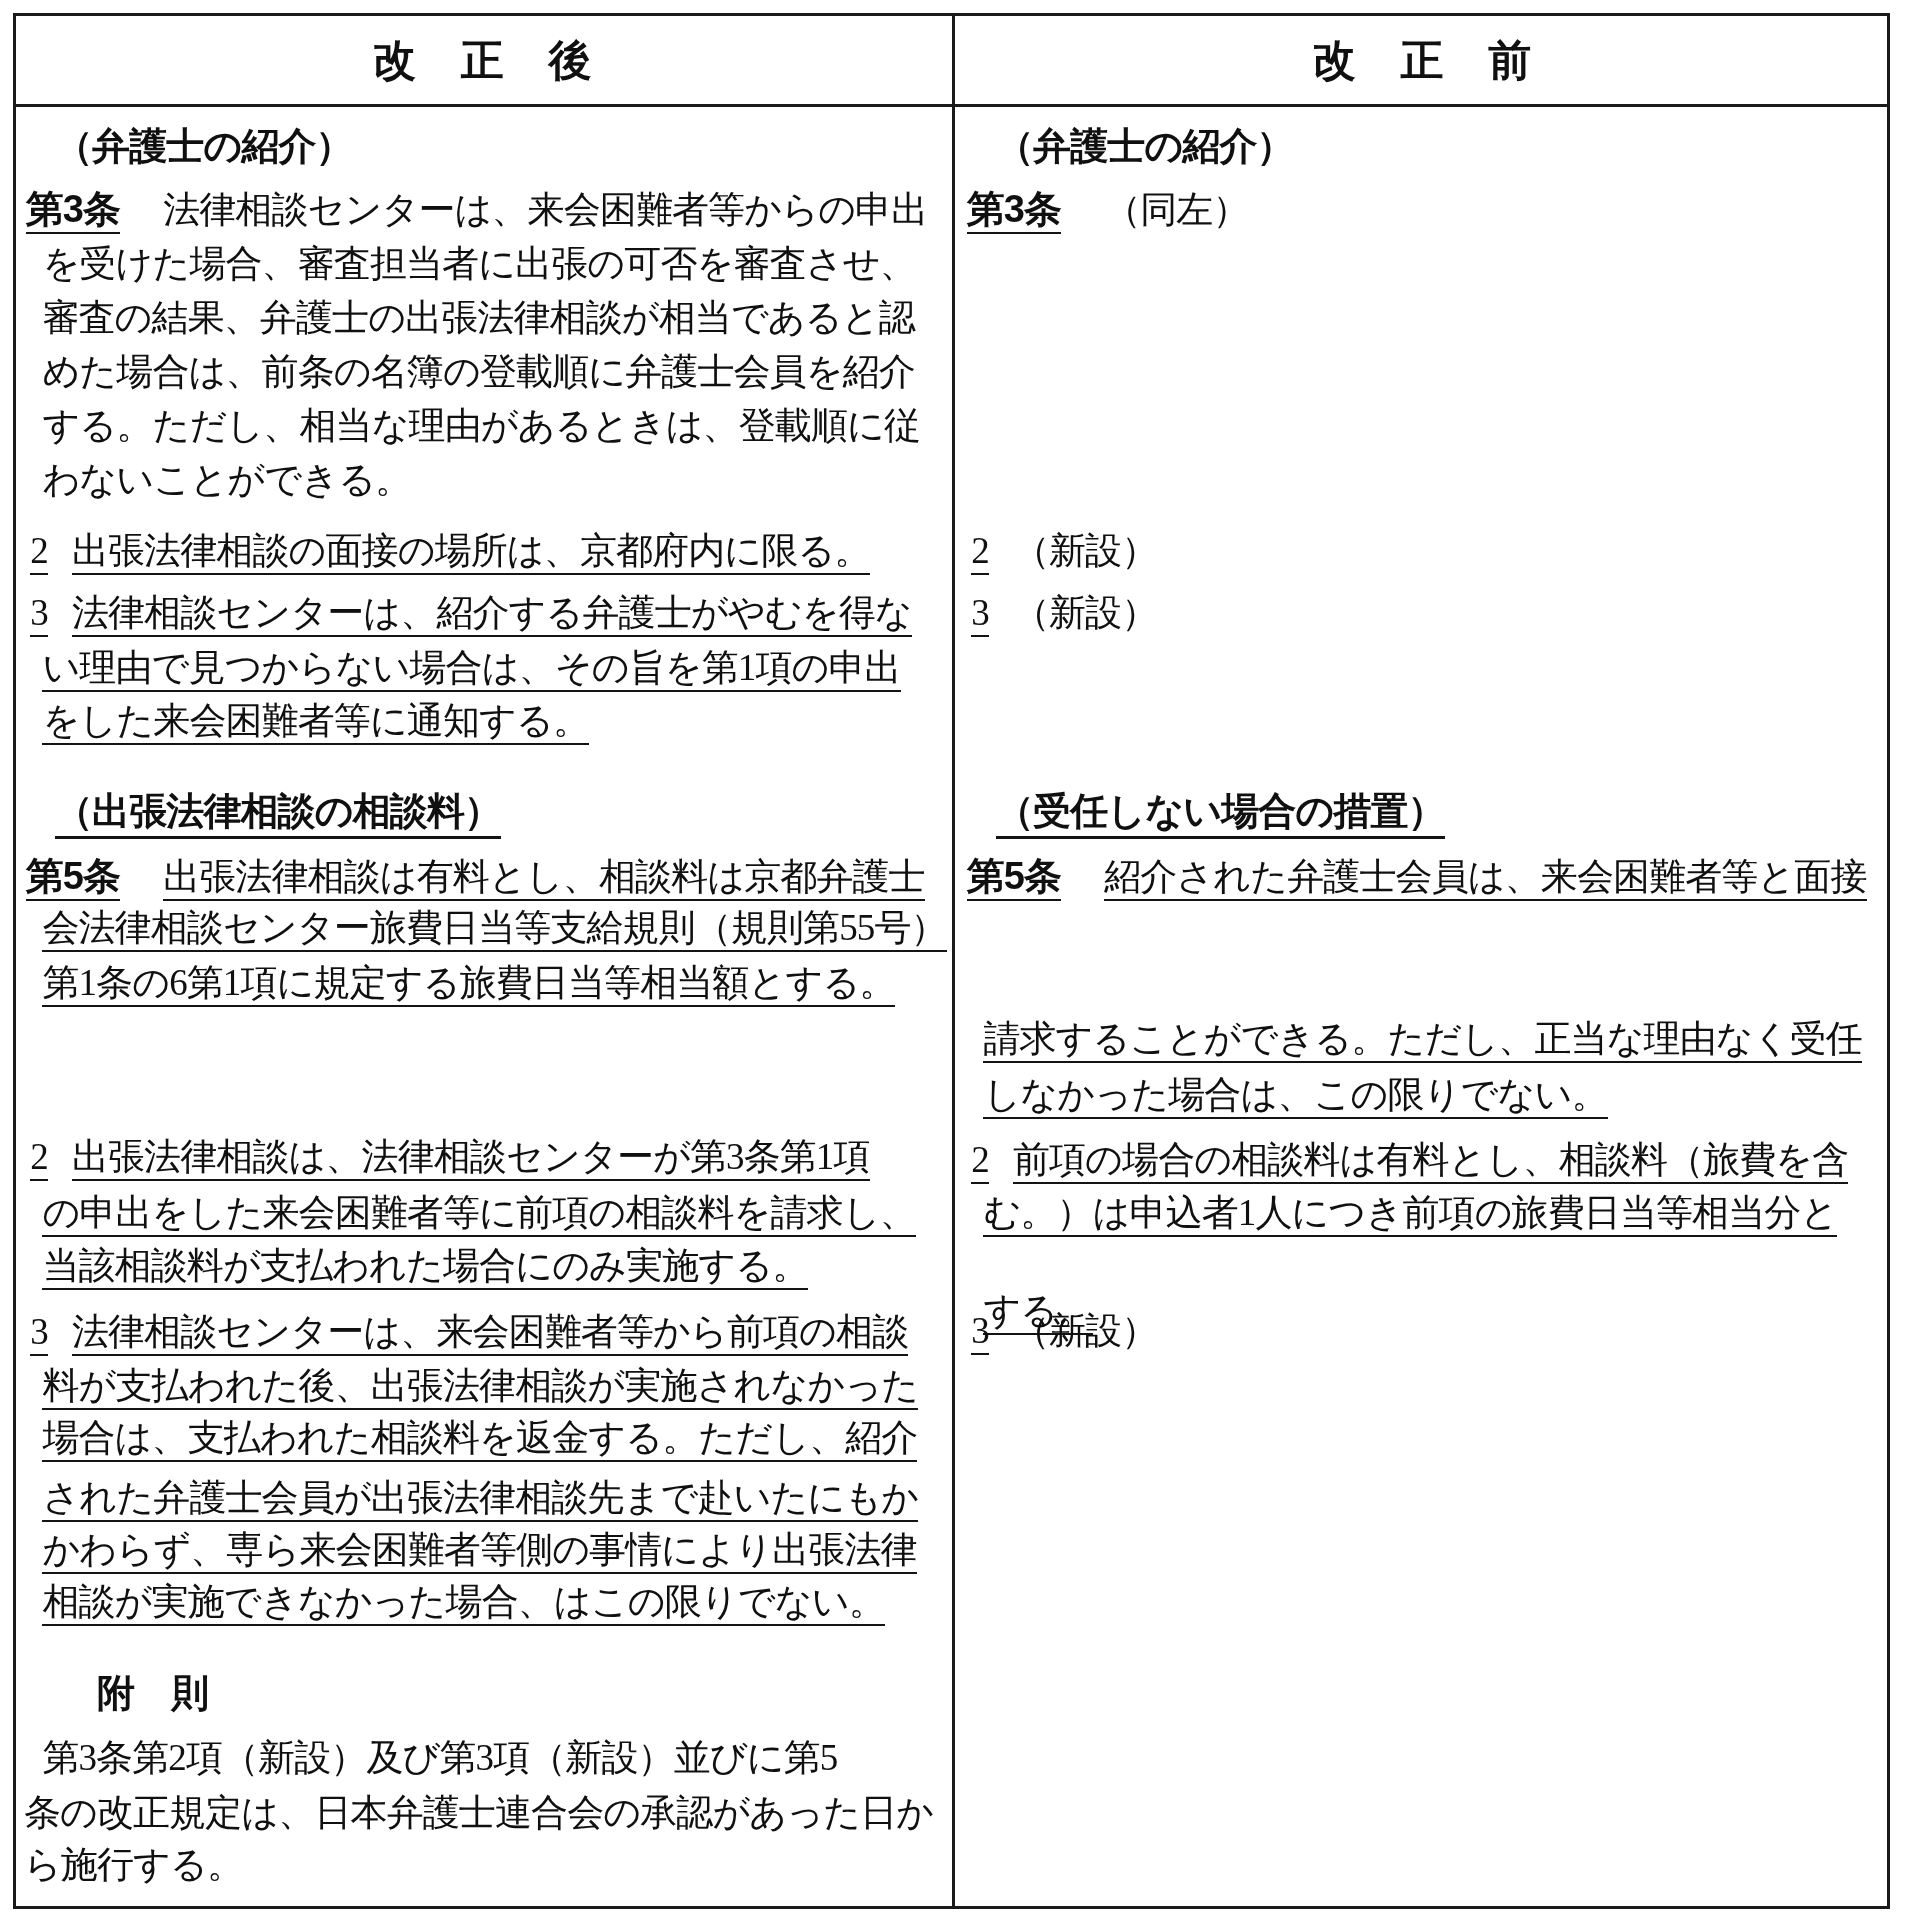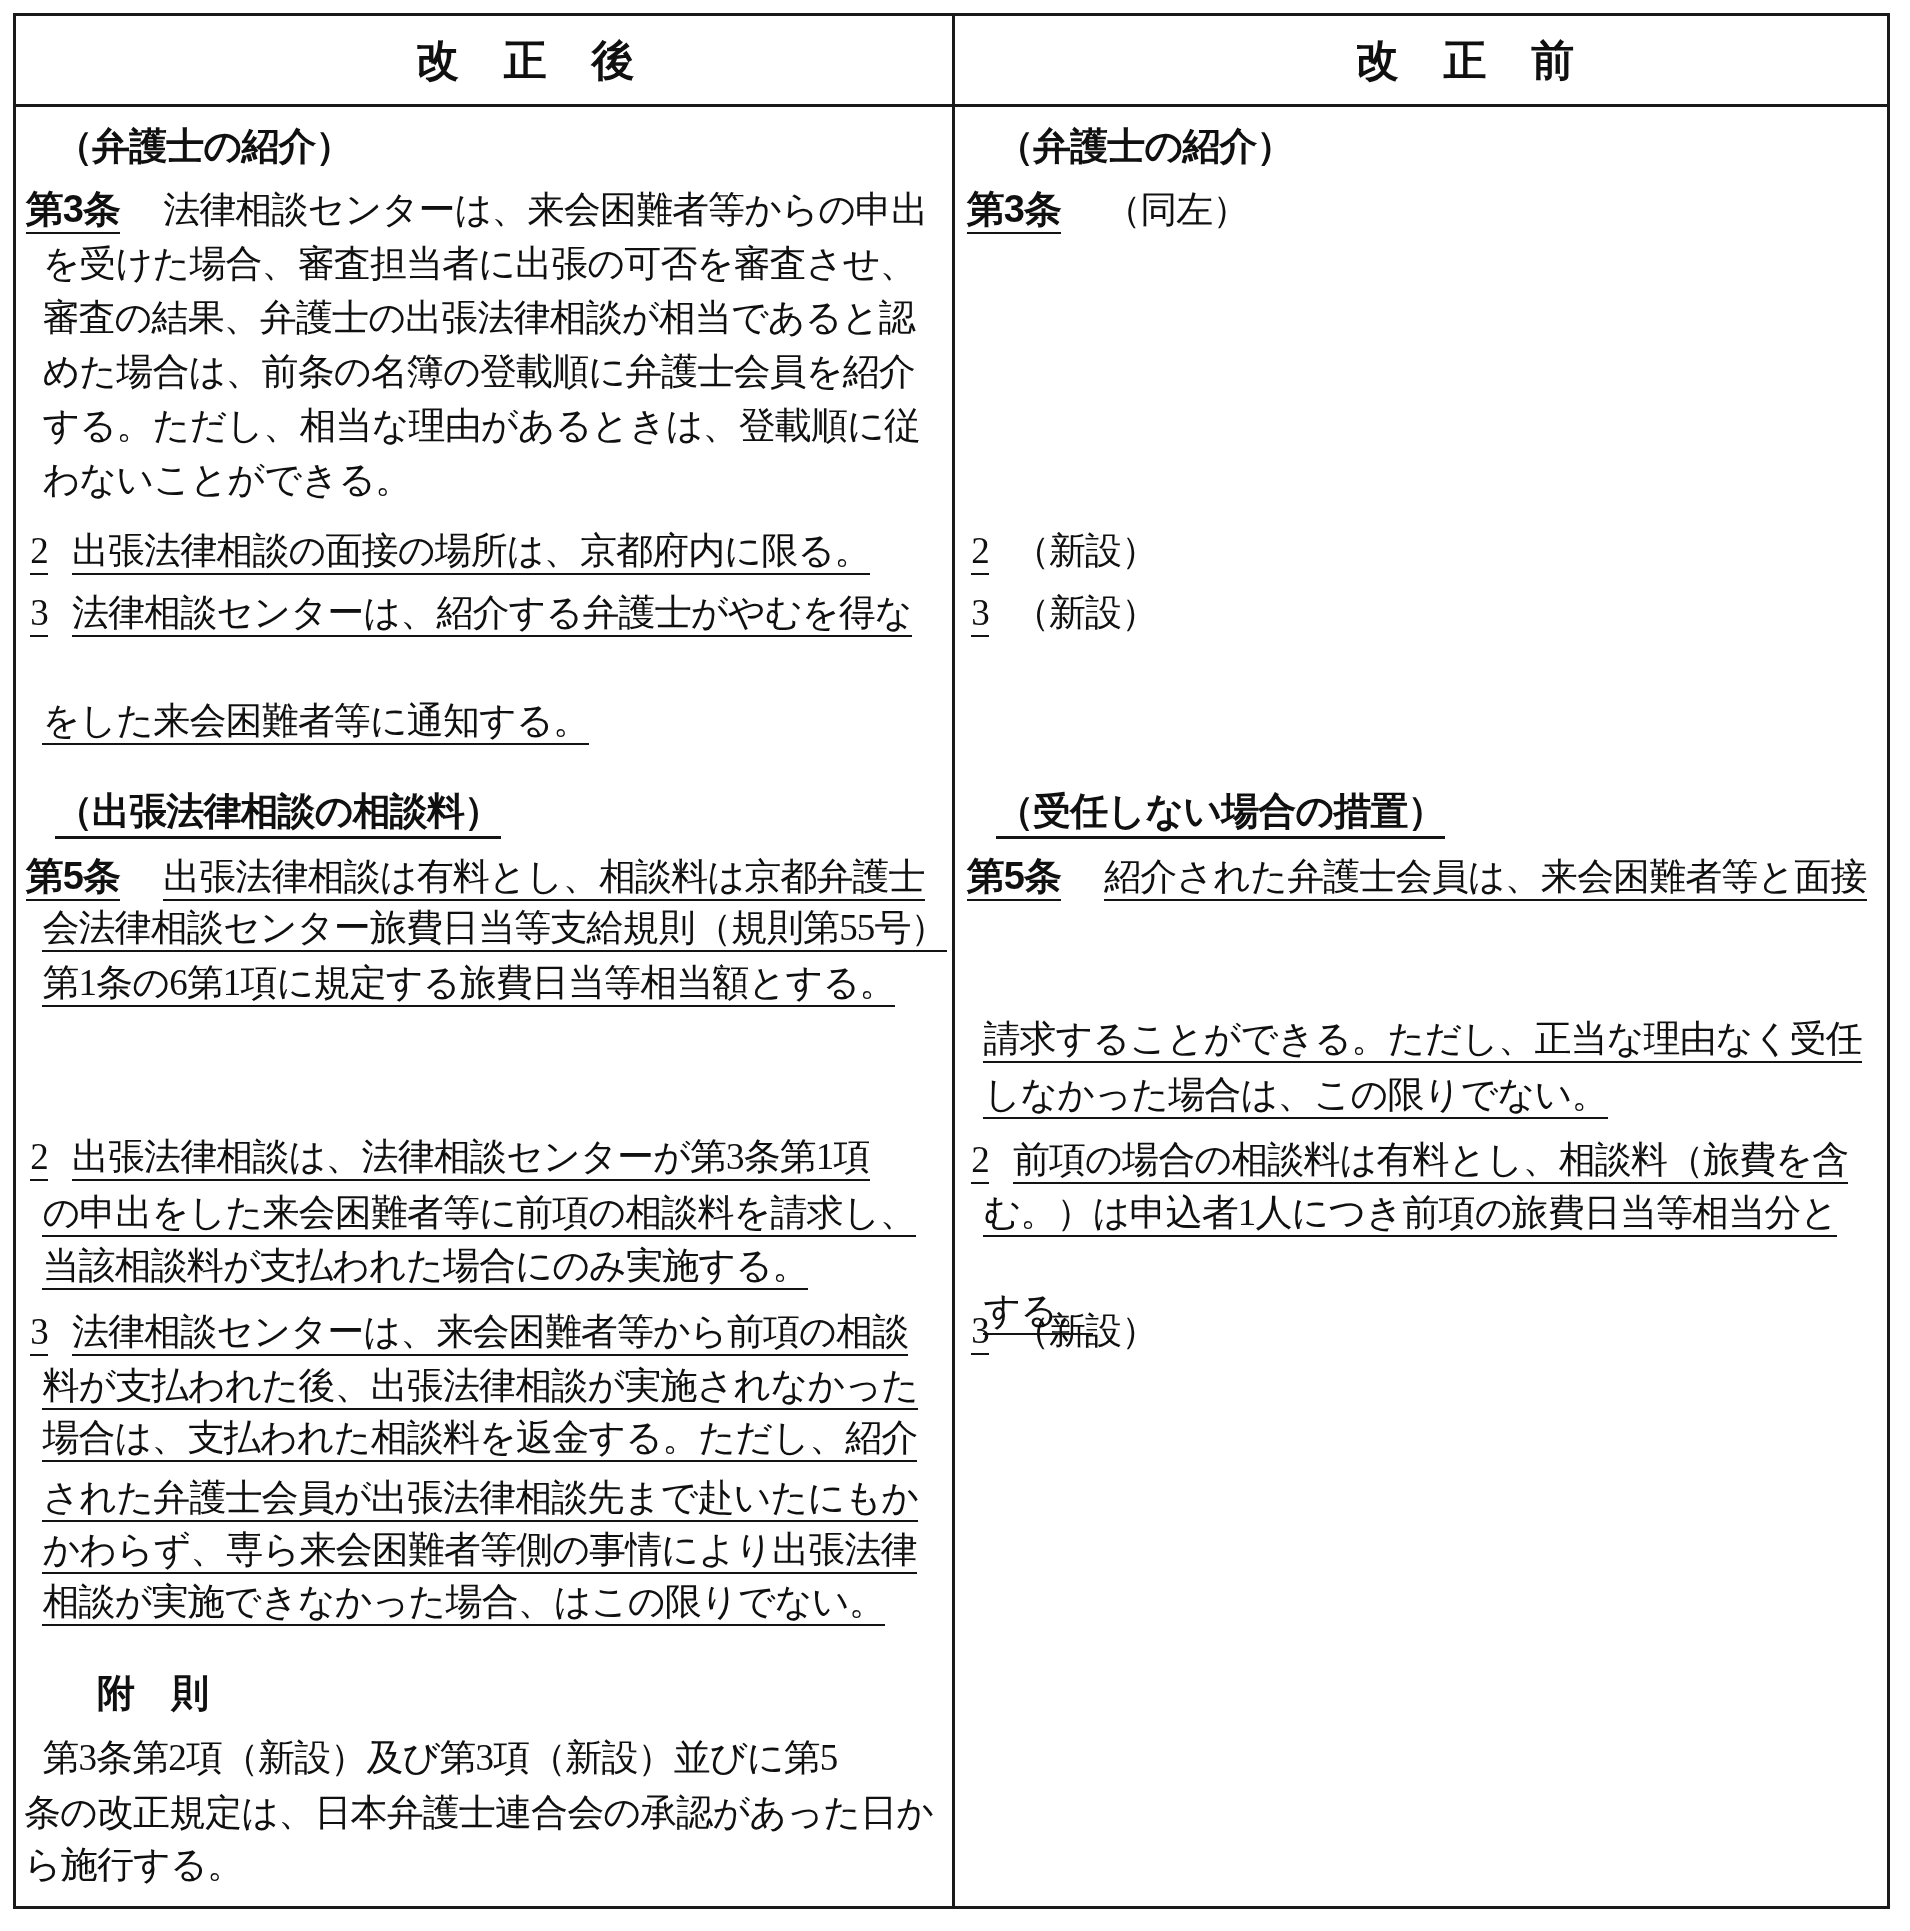--- a/index.html
+++ b/index.html
@@ -4,21 +4,21 @@
 <style>
   html,body{margin:0;padding:0;background:#e8e8e8;}
   .page{position:relative;width:1911px;height:1931px;background:#ffffff;
         font-family:"Liberation Serif","DejaVu Serif",serif;color:#101010;overflow:hidden;}
   .outer{position:absolute;left:13px;top:13px;width:1877px;height:1896px;
          border:3.7px solid #1a1a1a;box-sizing:border-box;}
   .hline{position:absolute;left:13px;width:1877px;top:104px;height:2.8px;background:#1a1a1a;}
   .vline{position:absolute;left:952px;top:13px;height:1896px;width:2.8px;background:#1a1a1a;}
   .hc{position:absolute;top:32px;text-align:center;
       font-family:"Liberation Sans","DejaVu Sans",sans-serif;font-weight:600;
-      font-size:43px;letter-spacing:0.9px;white-space:pre;padding-left:43px;}
+      font-size:43px;letter-spacing:0.9px;white-space:pre;}
   .hcL{left:16.7px;width:932px;}
   .hcR{left:957px;width:931px;}
   .colA{position:absolute;left:22px;top:110px;width:928px;height:1795px;}
   .colB{position:absolute;left:963px;top:110px;width:926px;height:1795px;}
   .ln{position:absolute;font-size:37px;line-height:50px;white-space:pre;
       letter-spacing:-0.9px;}
   .x0{left:1.9px;} .x1{left:20.4px;} .xn{left:8.3px;} .xa{left:3.7px;} .xh{left:33px;} .xf{left:75px;}
   .bh{font-family:"Liberation Sans","DejaVu Sans",sans-serif;font-weight:700;font-size:38px;}
   .u{border-bottom:2.8px solid #141414;padding-bottom:1.9px;}
   .uh{border-bottom:3.7px solid #141414;padding-bottom:4px;}
@@ -38,20 +38,21 @@
   <div class="colA">
     <div class="ln xh" style="top:11px"><span class="bh">（弁護士の紹介）</span></div>
     <div class="ln xa" style="top:74px"><span class="bh u">第3条</span><span class="g1">法律相談センターは、来会困難者等からの申出</span></div>
     <div class="ln x1" style="top:129px"><span>を受けた場合、審査担当者に出張の可否を審査させ、</span></div>
     <div class="ln x1" style="top:183px"><span>審査の結果、弁護士の出張法律相談が相当であると認</span></div>
     <div class="ln x1" style="top:291px"><span>する。ただし、相当な理由があるときは、登載順に従</span></div>
     <div class="ln x1" style="top:237px"><span>めた場合は、前条の名簿の登載順に弁護士会員を紹介</span></div>
     <div class="ln x1" style="top:345px"><span>わないことができる。</span></div>
     <div class="ln xn" style="top:416px"><span class="u">2</span><span class="u g2">出張法律相談の面接の場所は、京都府内に限る。</span></div>
     <div class="ln xn" style="top:478px"><span class="u">3</span><span class="u g2">法律相談センターは、紹介する弁護士がやむを得な</span></div>
+    <div class="ln x1" style="top:533px"><span class="u">い理由で見つからない場合は、その旨を第1項の申出</span></div>
     <div class="ln x1" style="top:586px"><span class="u">をした来会困難者等に通知する。</span></div>
     <div class="ln xh" style="top:676px"><span class="bh uh">（出張法律相談の相談料）</span></div>
     <div class="ln xa" style="top:741px"><span class="bh u">第5条</span><span class="u g1">出張法律相談は有料とし、相談料は京都弁護士</span></div>
     <div class="ln x1" style="top:793px"><span class="u">会法律相談センター旅費日当等支給規則（規則第55号）</span></div>
     <div class="ln x1" style="top:848px"><span class="u">第1条の6第1項に規定する旅費日当等相当額とする。</span></div>
     <div class="ln xn" style="top:1022px"><span class="u">2</span><span class="u g2">出張法律相談は、法律相談センターが第3条第1項</span></div>
     <div class="ln x1" style="top:1078px"><span class="u">の申出をした来会困難者等に前項の相談料を請求し、</span></div>
     <div class="ln x1" style="top:1131px"><span class="u">当該相談料が支払われた場合にのみ実施する。</span></div>
     <div class="ln xn" style="top:1197px"><span class="u">3</span><span class="u g2">法律相談センターは、来会困難者等から前項の相談</span></div>
     <div class="ln x1" style="top:1251px"><span class="u">料が支払われた後、出張法律相談が実施されなかった</span></div>

